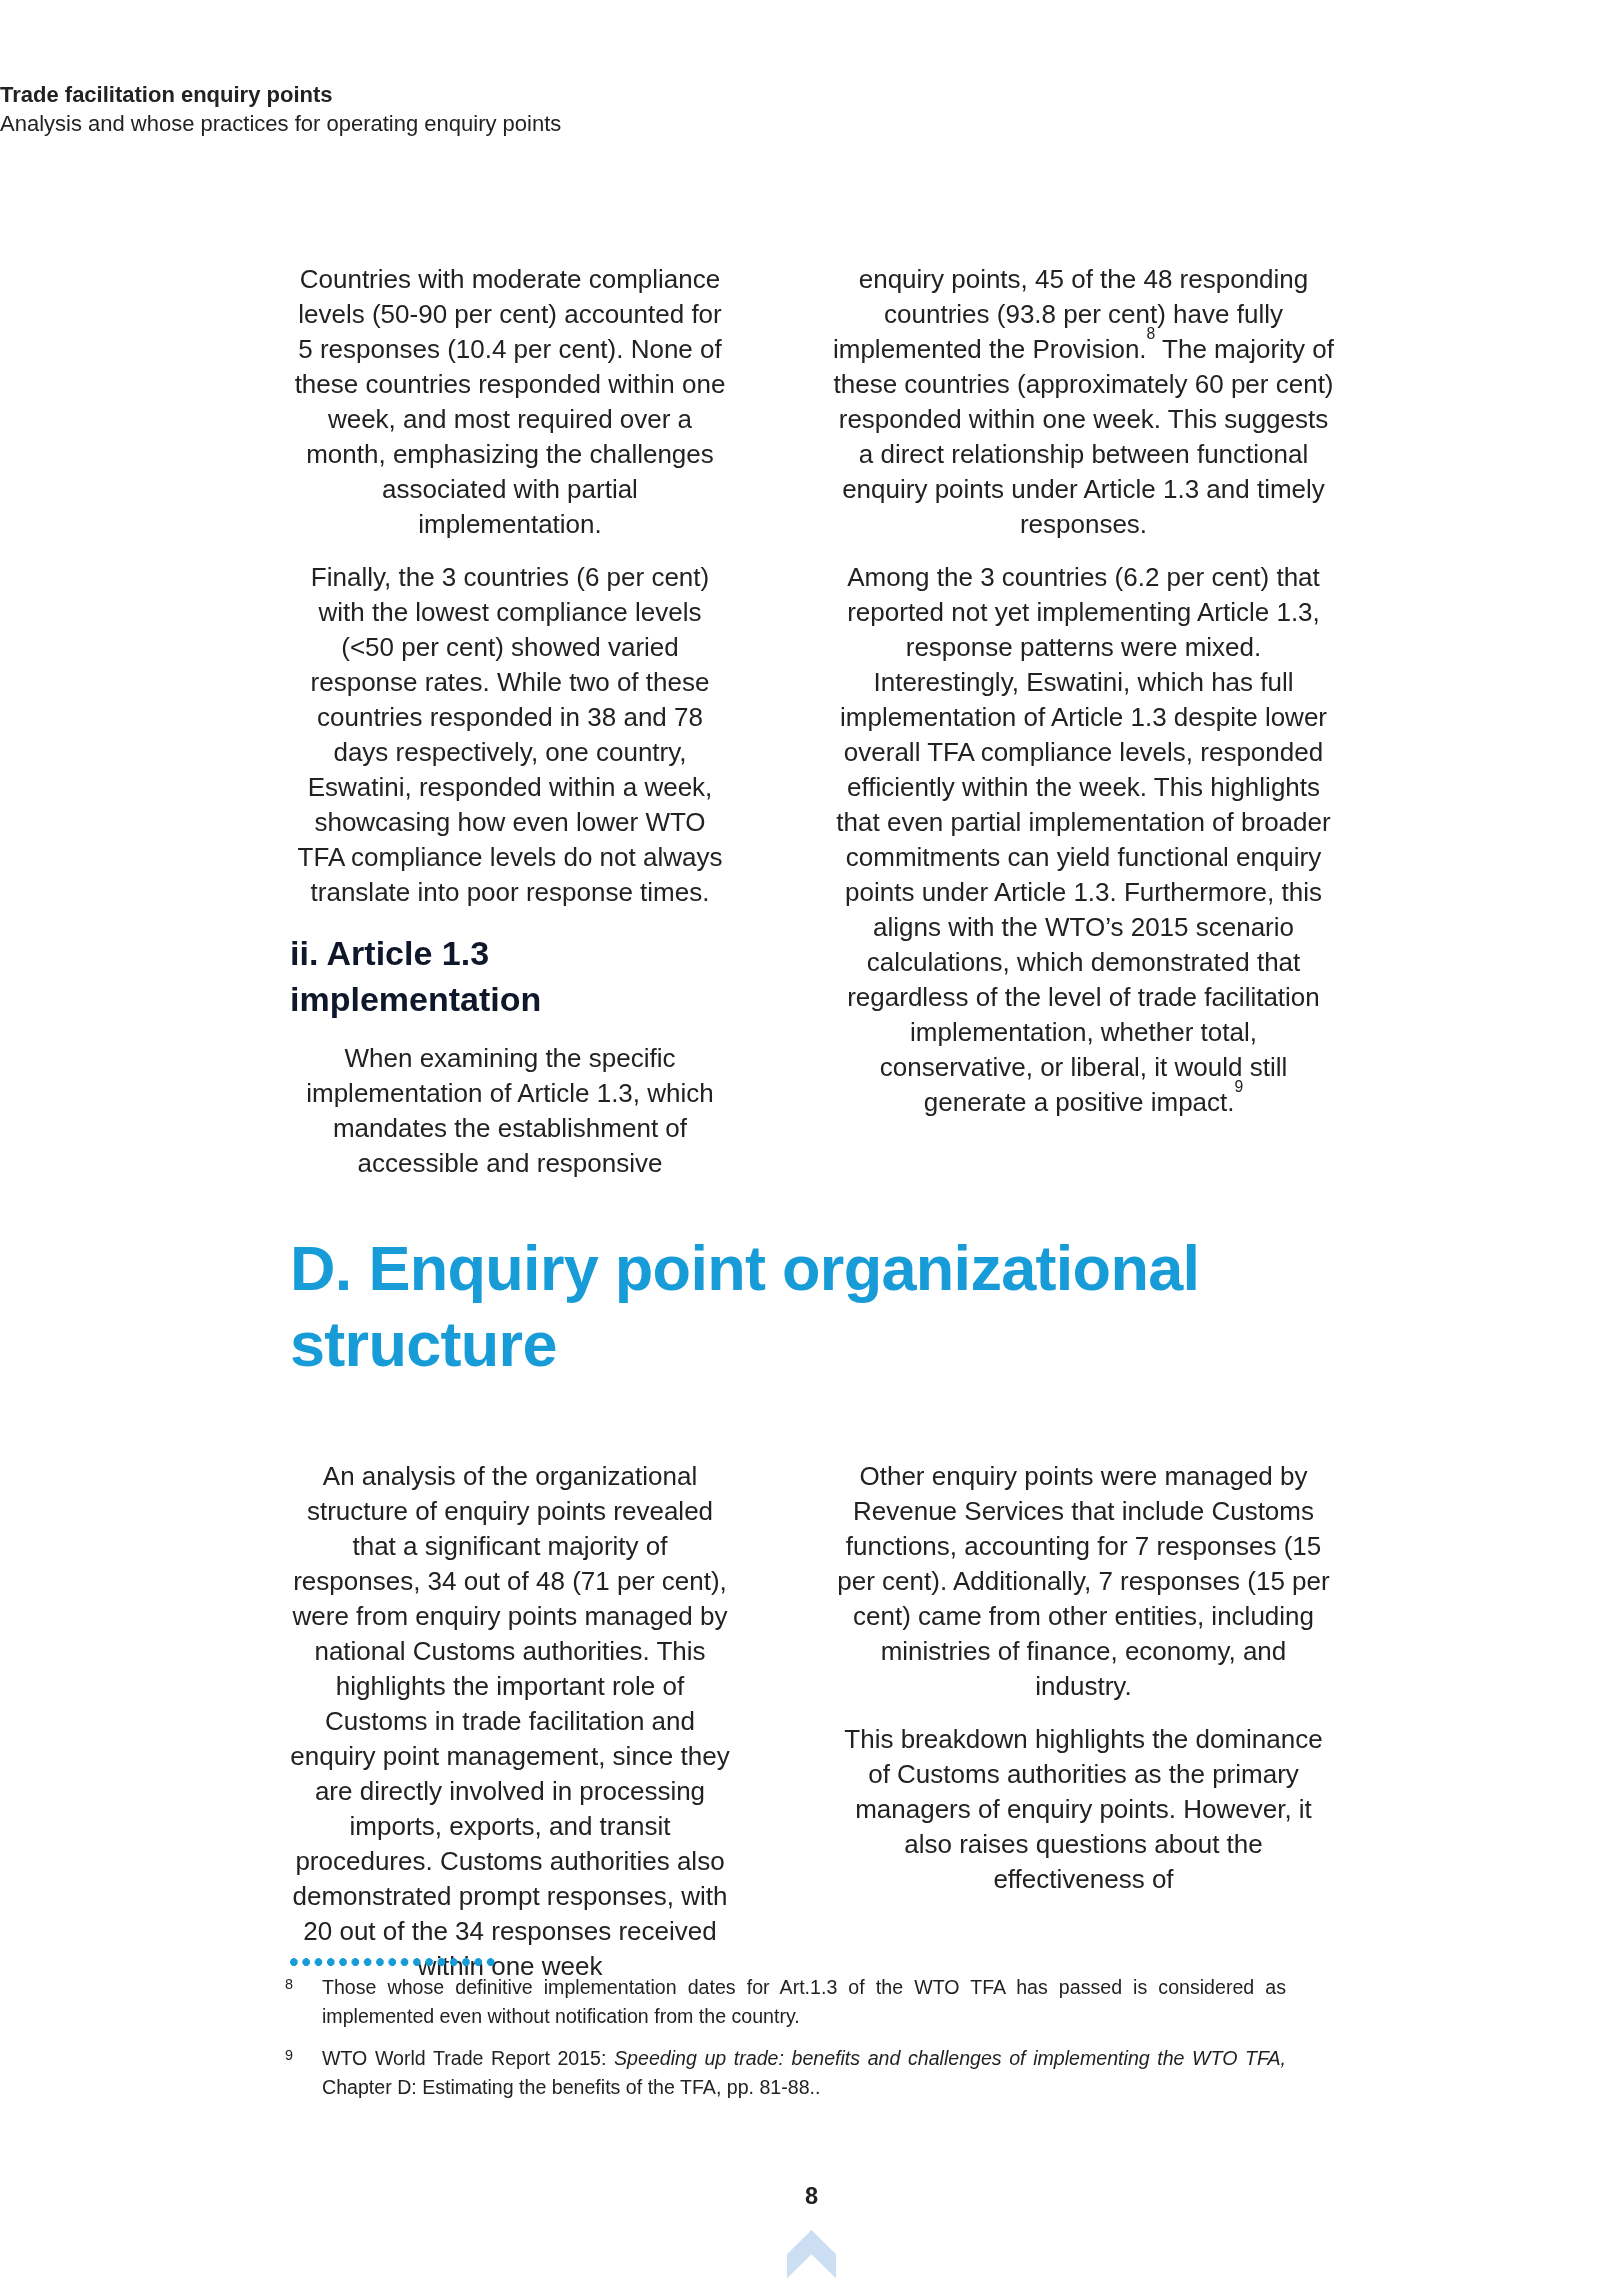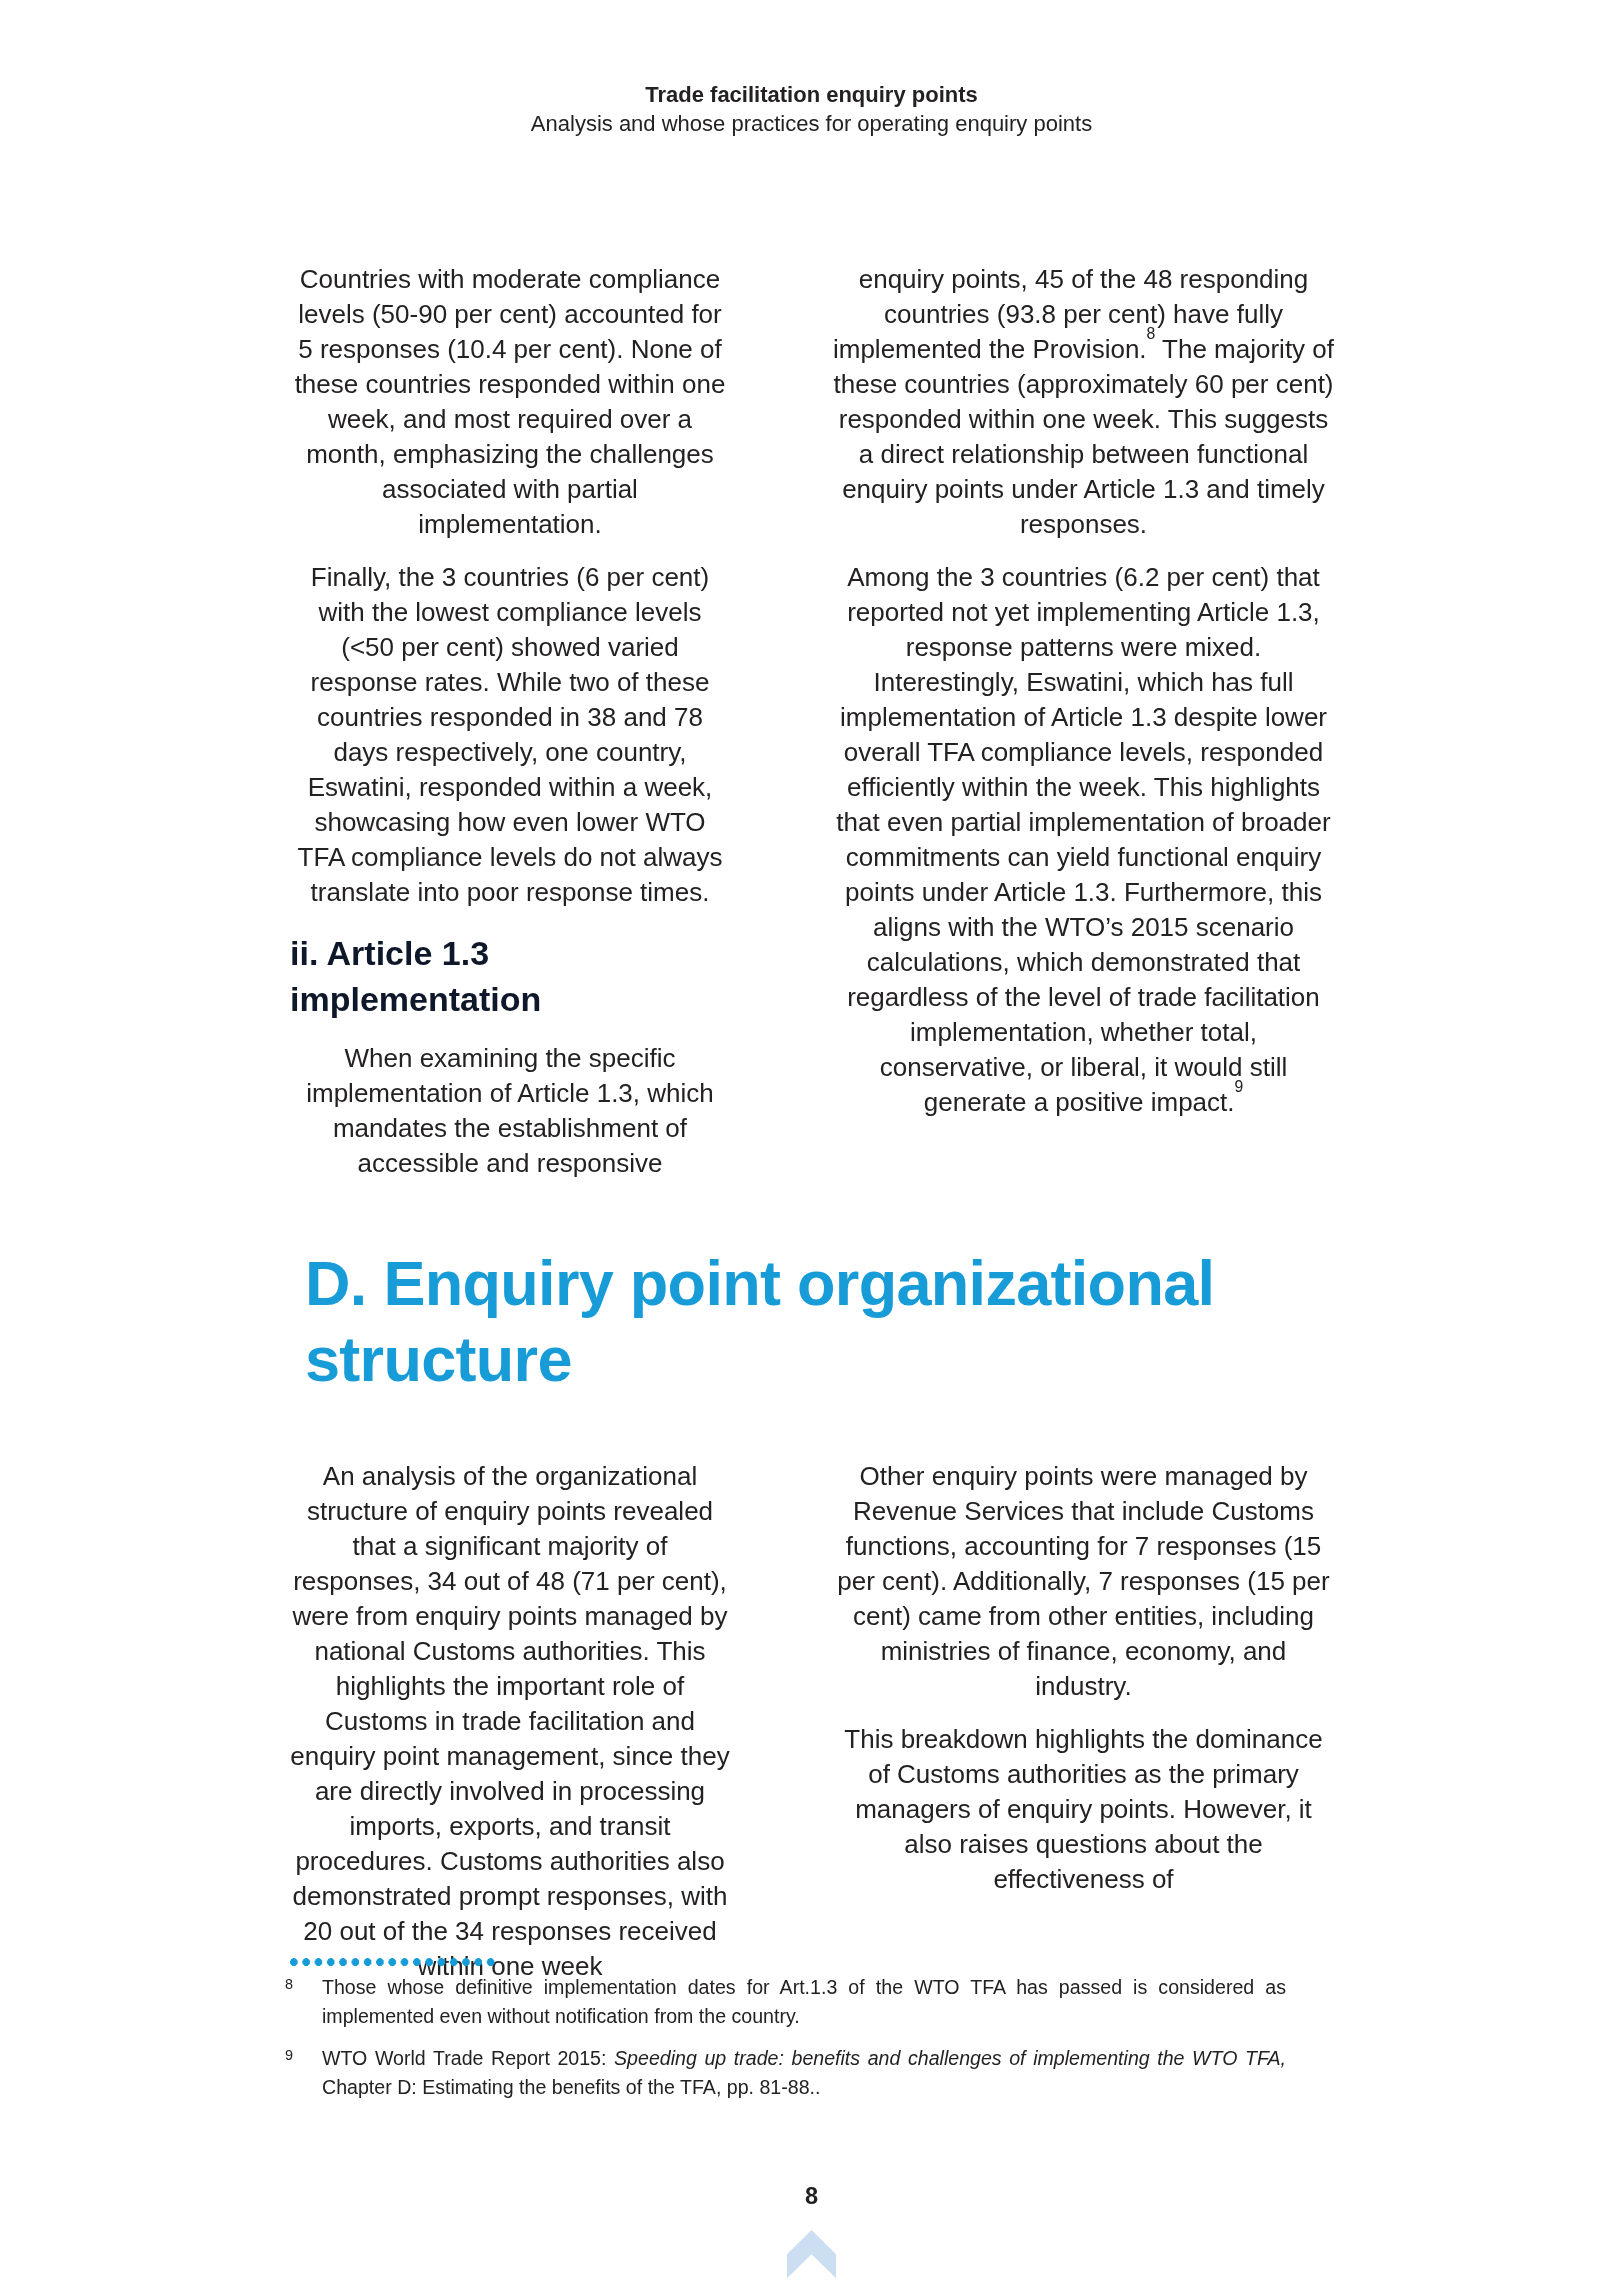--- a/index.html
+++ b/index.html
@@ -16,21 +16,20 @@
     color: #242122;
     overflow: hidden;
   }
 
   
   .running-header {
     position: absolute;
     top: 80px;
     left: 0;
     width: 100%;
-    text-align: center;
     font-size: 22px;
     line-height: 29.4px;
   }
   .running-header .hdr-title { font-weight: bold; }
   .running-header .hdr-subtitle { font-weight: normal; }
 
   
   .cols {
     position: absolute;
     left: 290px;
@@ -64,21 +63,21 @@
     font-weight: bold;
     color: #0f172a;
   }
 
   
   .main-heading {
     position: absolute;
     top: 1230px;
     left: 290px;
     width: 1008px;
-    margin: 15px;
+    margin: 0;
     font-size: 63px;
     line-height: 76px;
     font-weight: bold;
     color: #189CD8;
     letter-spacing: -0.7px;
   }
 
   
   .footnotes {
     position: absolute;

